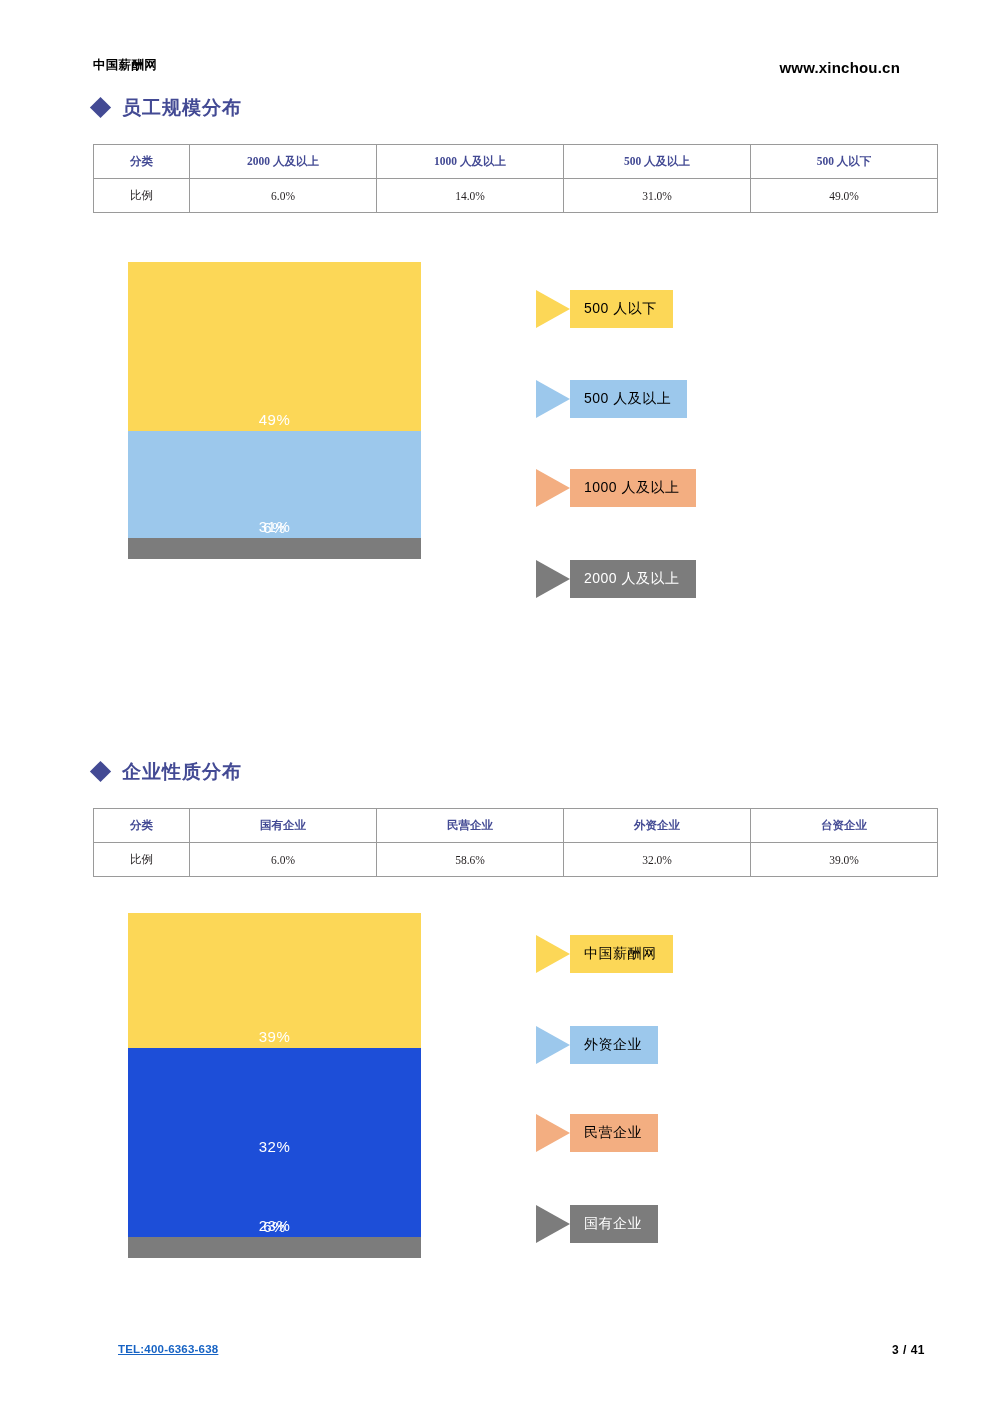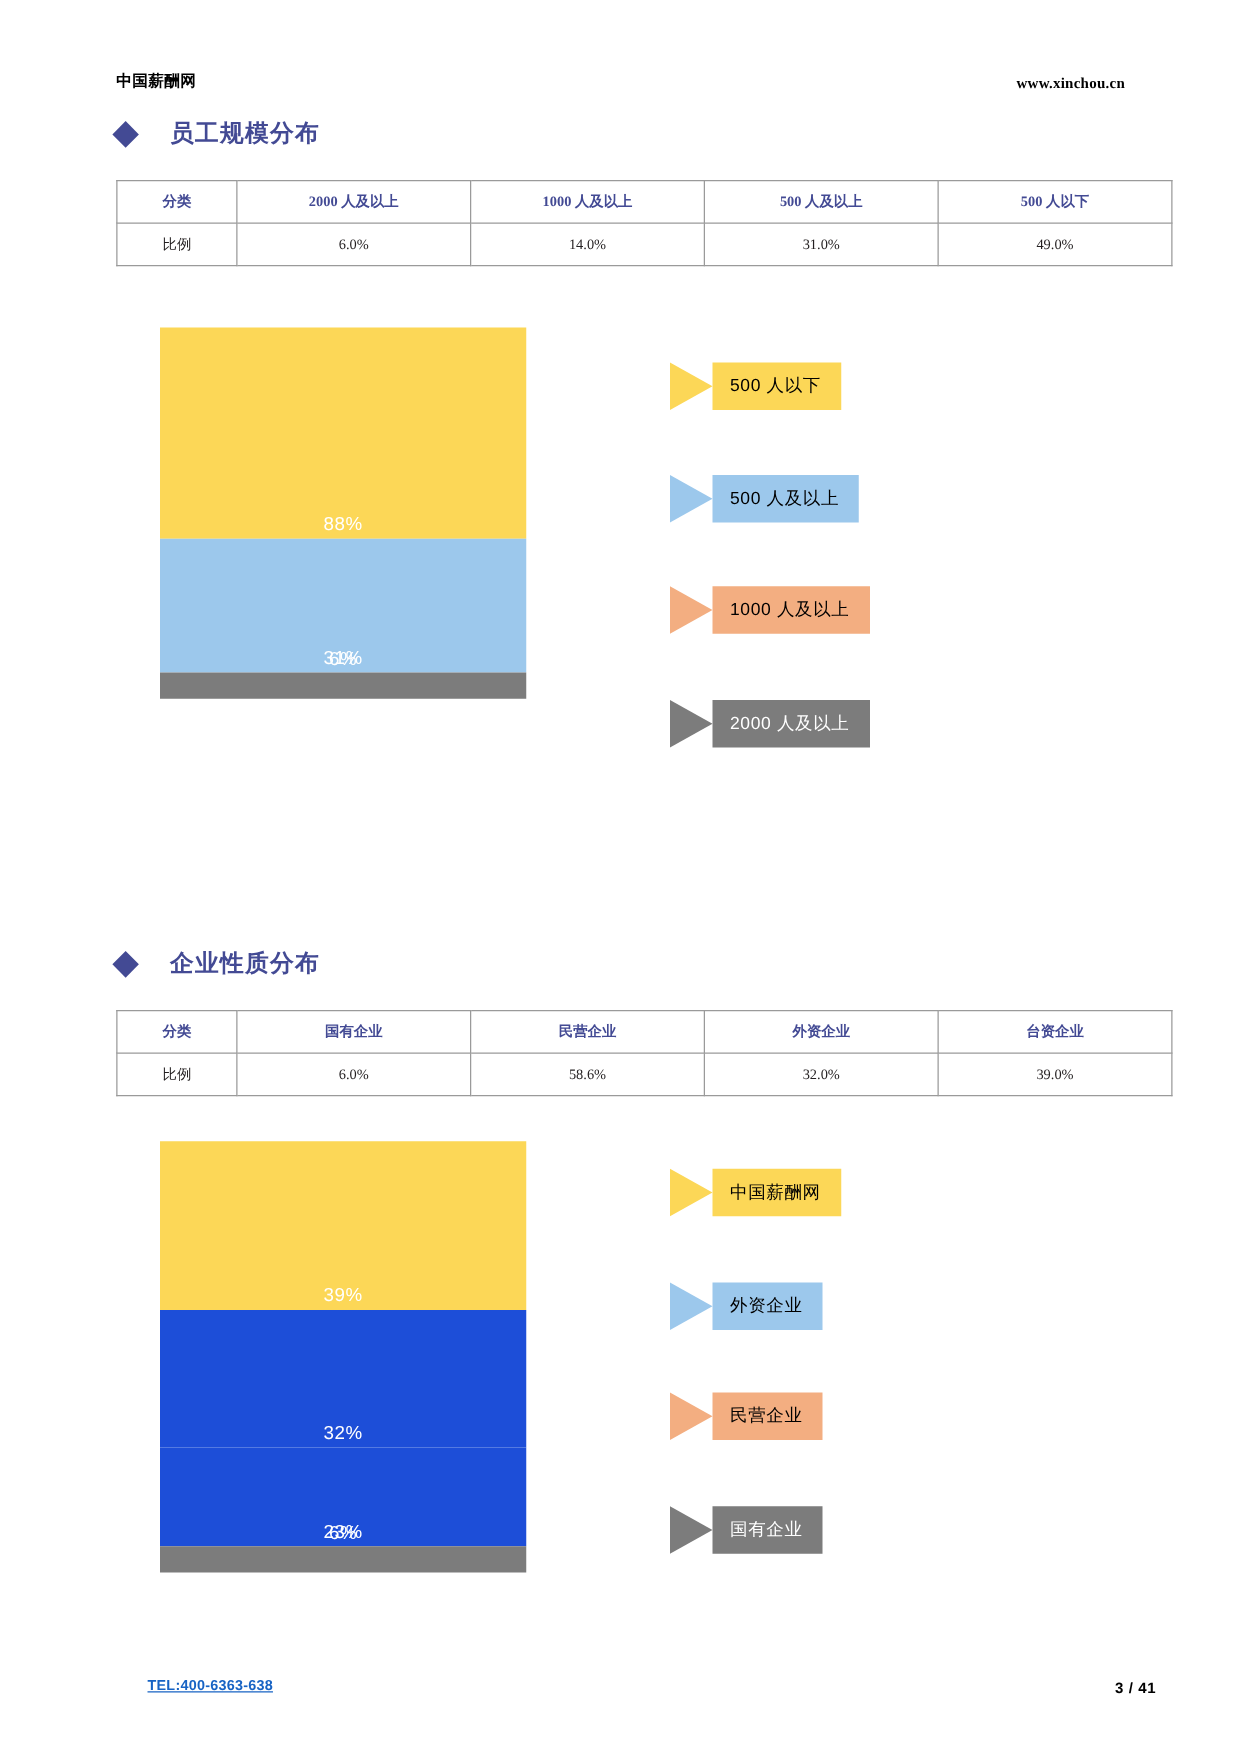--- a/index.html
+++ b/index.html
@@ -36,33 +36,32 @@
     top: 0;
     font-size: 12.5px;
     font-weight: bold;
     letter-spacing: 0.3px;
     color: #000000;
   }
   .header-site {
     position: absolute;
     right: 0;
     top: 2px;
-    font-size: 12px;
+    font-size: 15px;
     font-weight: bold;
     letter-spacing: 0.2px;
     color: #000000;
-    font-family: Liberation Serif, serif;
   }
 
   
   .section-heading {
     position: absolute;
     display: flex;
     align-items: center;
-    gap: 28px;
+    gap: 14px;
   }
   .diamond-bullet {
     width: 15px;
     height: 15px;
     background: #434a94;
     transform: rotate(45deg);
     flex: 0 0 auto;
   }
   .section-title {
     font-size: 19px;
@@ -212,21 +211,21 @@
         <td>14.0%</td>
         <td>31.0%</td>
         <td>49.0%</td>
       </tr>
     </tbody>
   </table>
 
   <div class="chart-block" style="left:128px; top:262px; width:293px; height:345px;">
     <div class="stack-bar">
       <div class="stack-seg" style="height:49%; background:#fcd757;">
-        <span class="seg-value">88%</span>
+        <span class="seg-value">49%</span>
       </div>
       <div class="stack-seg" style="height:31%; background:#9cc8ec;">
         <span class="seg-value">31%</span>
       </div>
       <div class="stack-seg" style="height:6%; background:#7c7c7c;">
         <span class="seg-value" style="bottom:auto; top:-19px;">6%</span>
       </div>
     </div>
   </div>
 

